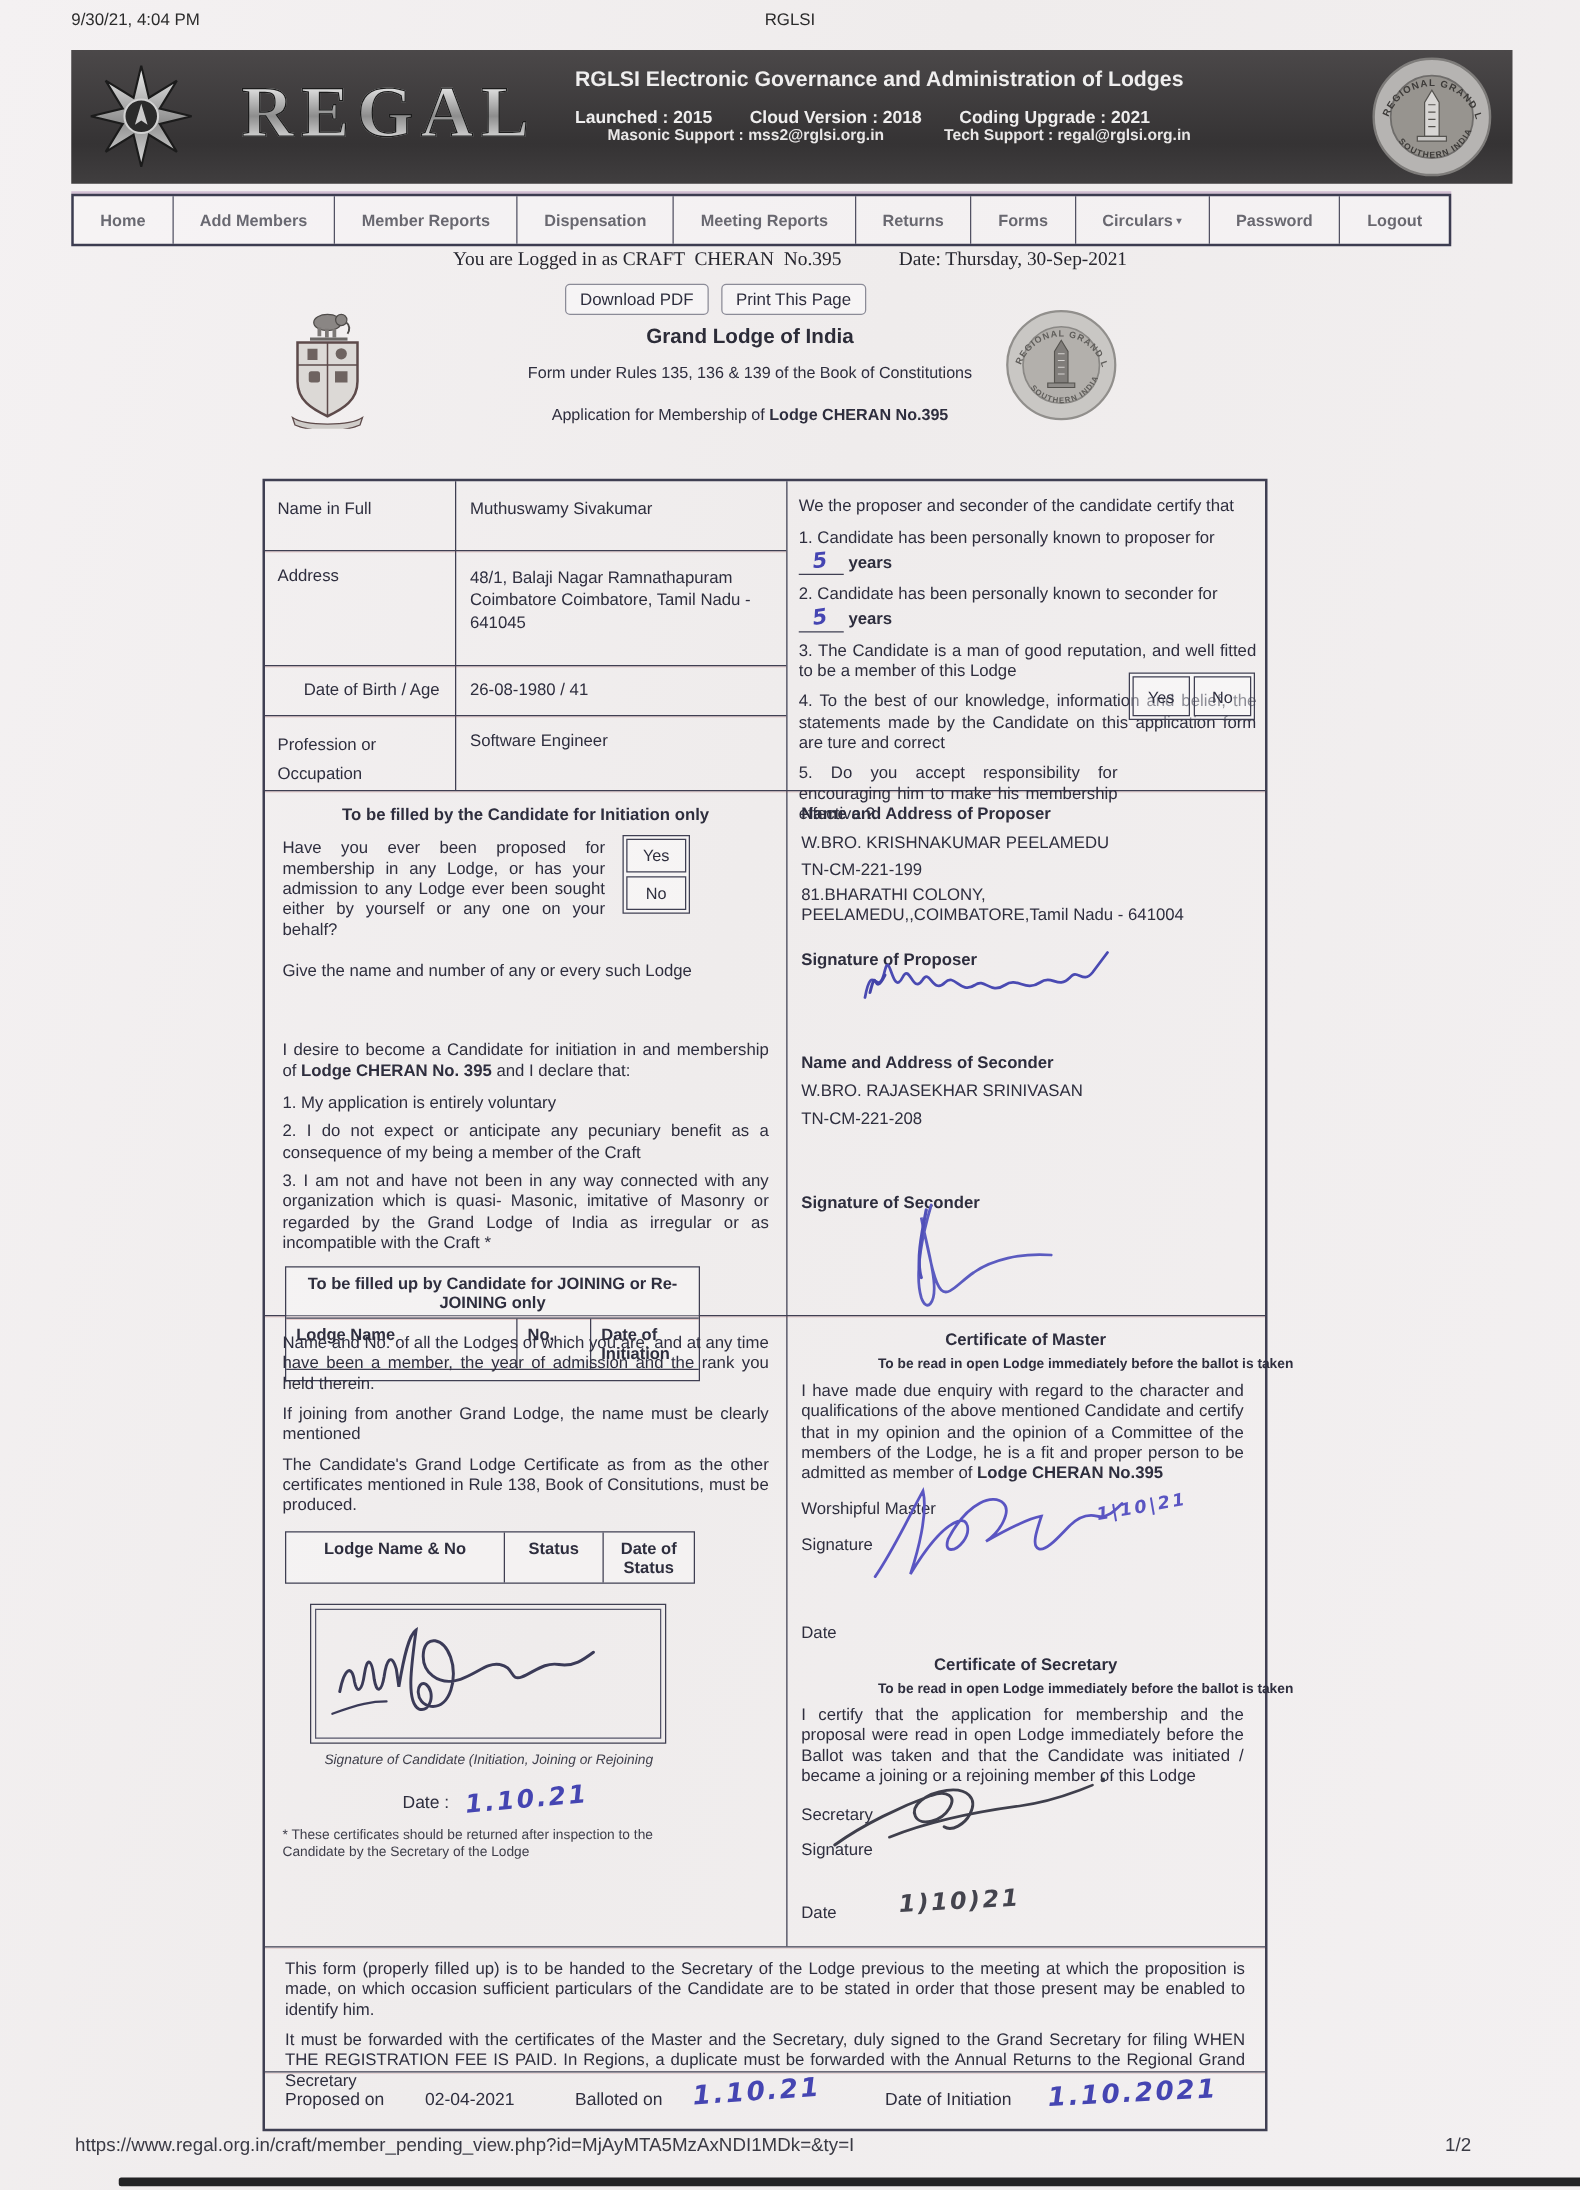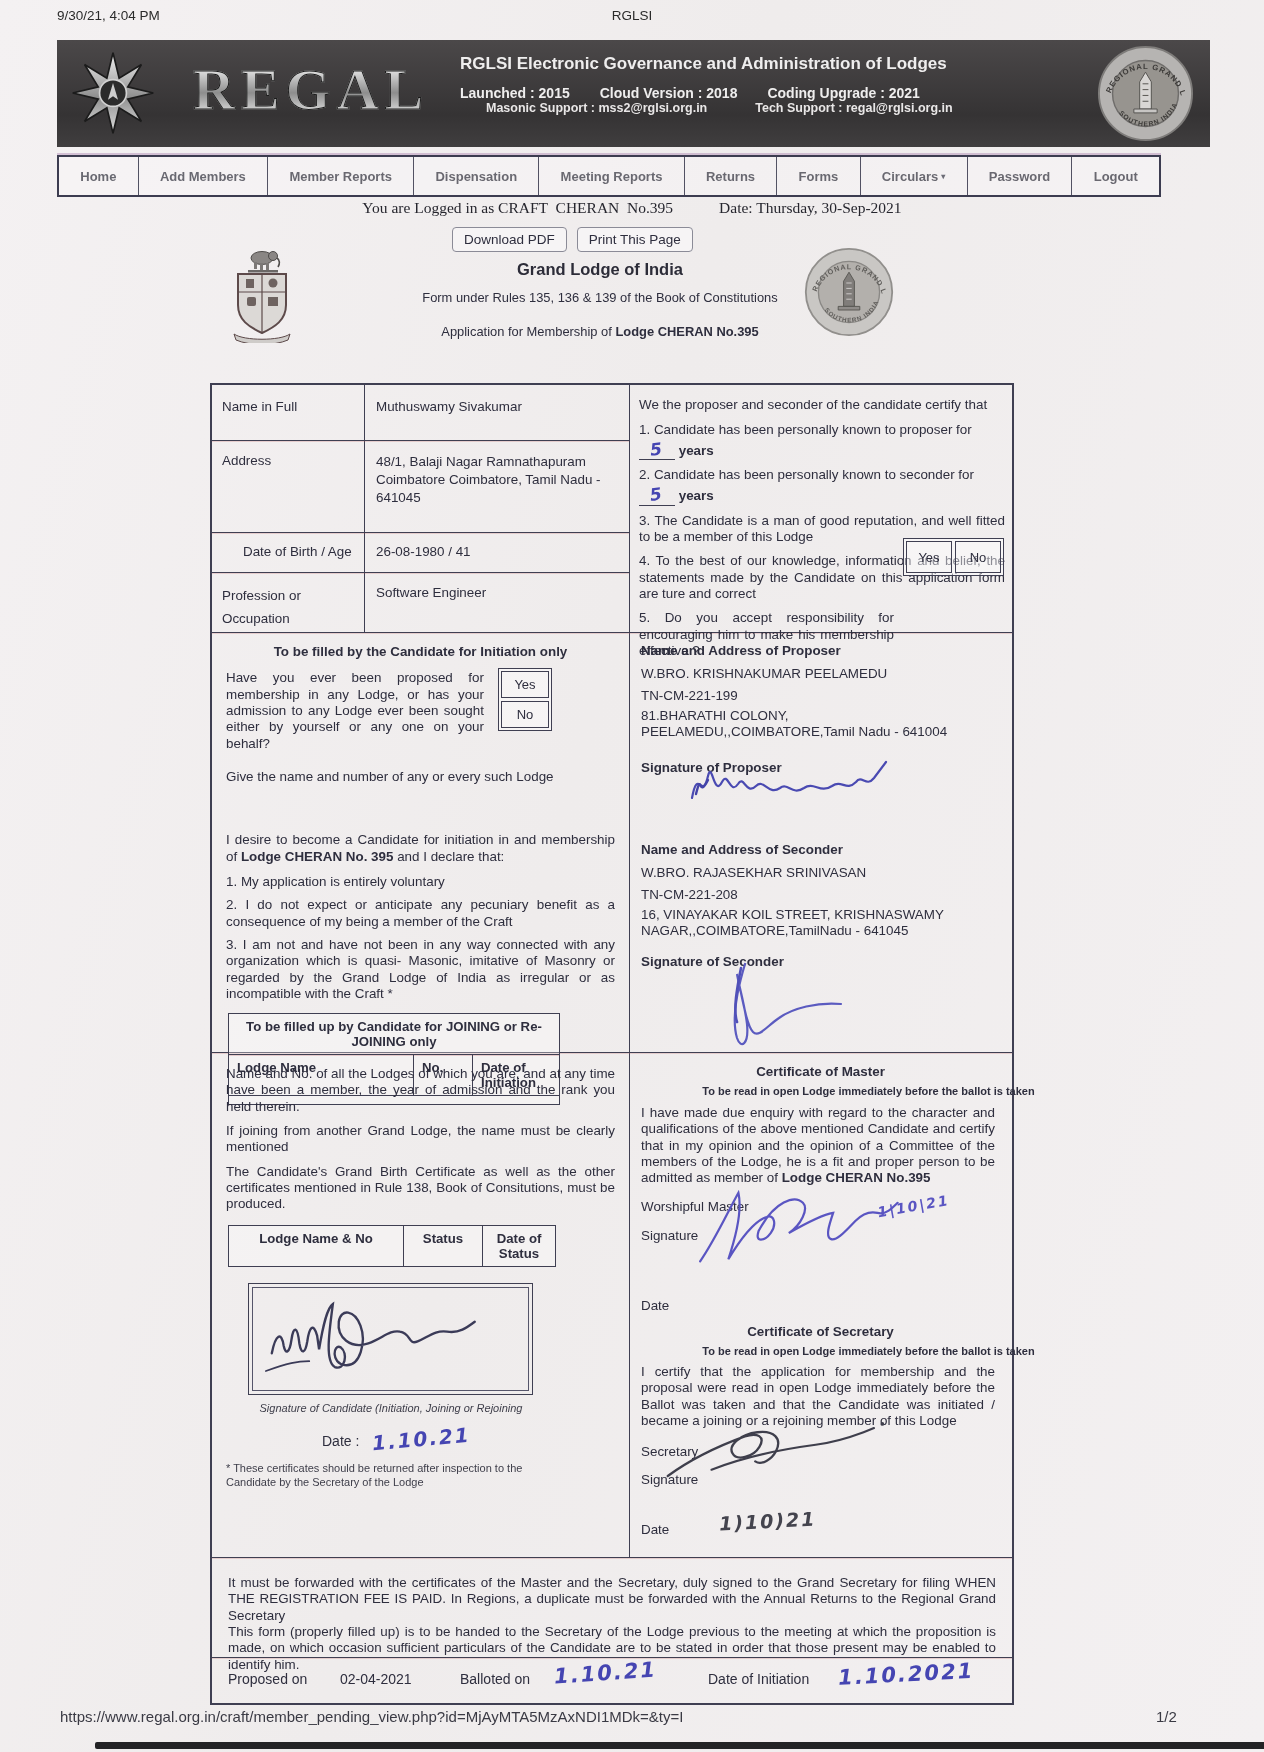--- a/index.html
+++ b/index.html
@@ -281,32 +281,31 @@
       <div class="abs t" style="left:12px; top:56px;">TN-CM-221-199</div>
       <div class="abs t" style="left:12px; top:76px; width:352px;">81.BHARATHI COLONY, PEELAMEDU,,COIMBATORE,Tamil Nadu - 641004</div>
       <div class="abs t b" style="left:12px; top:128px;">Signature of Proposer</div>
       <svg class="abs" style="left:55px; top:120px;" width="235" height="58" viewBox="0 0 235 58">
         <path d="M8,46 C14,14 18,50 24,24 C28,8 30,46 38,30 C44,18 46,44 54,32 C60,22 62,44 72,34 C80,26 84,44 96,36 C104,30 108,44 120,36 C130,29 136,42 148,34 C158,27 162,40 172,30 C178,22 182,36 190,26 L202,10" stroke="#4a4ab2" fill="none" stroke-width="2.2" stroke-linecap="round"></path>
         <path d="M12,42 C18,18 14,48 24,28" stroke="#4343a8" fill="none" stroke-width="2.4" stroke-linecap="round"></path>
       </svg>
       <div class="abs t b" style="left:12px; top:210px;">Name and Address of Seconder</div>
       <div class="abs t" style="left:12px; top:233px;">W.BRO. RAJASEKHAR SRINIVASAN</div>
       <div class="abs t" style="left:12px; top:255px;">TN-CM-221-208</div>
-      <div class="abs t" style="left:12px; top:275px; width:352px;">16, VINAYAKAR KOIL STREET, KRISHNASWAMY NAGAR,,COIMBATORE,TamilNadu - 641045</div>
       <div class="abs t b" style="left:12px; top:322px;">Signature of Seconder</div>
       <svg class="abs" style="left:58px; top:326px;" width="180" height="96" viewBox="0 0 180 96">
         <path d="M58,6 C52,26 44,60 50,80 C54,92 62,86 60,66 C58,48 52,28 50,16 C56,44 60,68 66,74 C72,80 80,68 92,60 C106,50 130,44 154,46" stroke="#5b5bc0" fill="none" stroke-width="2.2" stroke-linecap="round"></path>
         <path d="M54,10 C50,30 46,52 50,64" stroke="#5050b8" fill="none" stroke-width="2.6" stroke-linecap="round"></path>
       </svg>
     </div>
 
     <div class="abs" style="left:0; top:667px; width:417px; height:505px; padding:14px 14px; box-sizing:border-box;">
       <div class="t just">Name and No. of all the Lodges of which you are, and at any time have been a member, the year of admission and the rank you held therein.</div>
       <div class="t just" style="margin-top:8px;">If joining from another Grand Lodge, the name must be clearly mentioned</div>
-      <div class="t just" style="margin-top:8px;">The Candidate's Grand Birth Certificate as well as the other certificates mentioned in Rule 138, Book of Consitutions, must be produced.</div>
+      <div class="t just" style="margin-top:8px;">The Candidate's Grand Lodge Certificate as from as the other certificates mentioned in Rule 138, Book of Consitutions, must be produced.</div>
       <div class="jt" style="margin-top:12px; margin-left:2px; width:326px;">
         <div class="jt-cols" style="border-bottom:none;">
           <div class="ctr" style="width:158px;">Lodge Name &amp; No</div>
           <div class="ctr" style="width:62px;">Status</div>
           <div class="ctr" style="flex:1;">Date of Status</div>
         </div>
       </div>
       <div class="sig-frame" style="margin-top:16px; margin-left:22px; width:283px; height:110px;">
         <div class="sig-frame-inner">
           <svg width="266" height="96" viewBox="0 0 270 95">
@@ -343,22 +342,22 @@
       <svg class="abs" style="left:20px; top:356px;" width="250" height="86" viewBox="0 0 240 80">
         <path d="M18,64 C40,48 70,34 92,26 C104,22 112,26 106,36 C100,46 84,50 80,42 C76,34 88,24 104,22 C120,20 128,28 122,40 C118,48 108,54 102,50" stroke="#3f3f4c" fill="none" stroke-width="2.2" stroke-linecap="round"></path>
         <path d="M60,58 C90,46 130,38 160,34 C176,32 190,28 206,22 L216,18" stroke="#3f3f4c" fill="none" stroke-width="2" stroke-linecap="round"></path>
         <circle cx="224" cy="14" r="1.8" fill="#3f3f4c"></circle>
       </svg>
       <div class="abs t" style="left:12px; top:470px;">Date</div>
       <span class="hand hand-dark rot abs" style="left:90px; top:458px; font-size:19px; transform:rotate(-3deg);">1)10)21</span>
     </div>
 
     <div class="abs" style="left:0; top:1172px; width:800px; padding:10px 16px; box-sizing:border-box;">
+      <div class="t just">This form (properly filled up) is to be handed to the Secretary of the Lodge previous to the meeting at which the proposition is made, on which occasion sufficient particulars of the Candidate are to be stated in order that those present may be enabled to identify him.</div>
       <div class="t just" style="margin-top:8px;">It must be forwarded with the certificates of the Master and the Secretary, duly signed to the Grand Secretary for filing WHEN THE REGISTRATION FEE IS PAID. In Regions, a duplicate must be forwarded with the Annual Returns to the Regional Grand Secretary</div>
-      <div class="t just">This form (properly filled up) is to be handed to the Secretary of the Lodge previous to the meeting at which the proposition is made, on which occasion sufficient particulars of the Candidate are to be stated in order that those present may be enabled to identify him.</div>
     </div>
 
     <div class="abs" style="left:0; top:1272px; width:800px; height:46px;">
       <span class="abs t" style="left:16px; top:14px; font-size:14px;">Proposed on</span>
       <span class="abs t" style="left:128px; top:14px; font-size:14px;">02-04-2021</span>
       <span class="abs t" style="left:248px; top:14px; font-size:14px;">Balloted on</span>
       <span class="hand rot abs" style="left:342px; top:4px; font-size:21px; transform:rotate(-4deg);">1.10.21</span>
       <span class="abs t" style="left:496px; top:14px; font-size:14px;">Date of Initiation</span>
       <span class="hand rot abs" style="left:626px; top:2px; font-size:21px; transform:rotate(-3deg); width:260px;">1.10.2021</span>
     </div>

